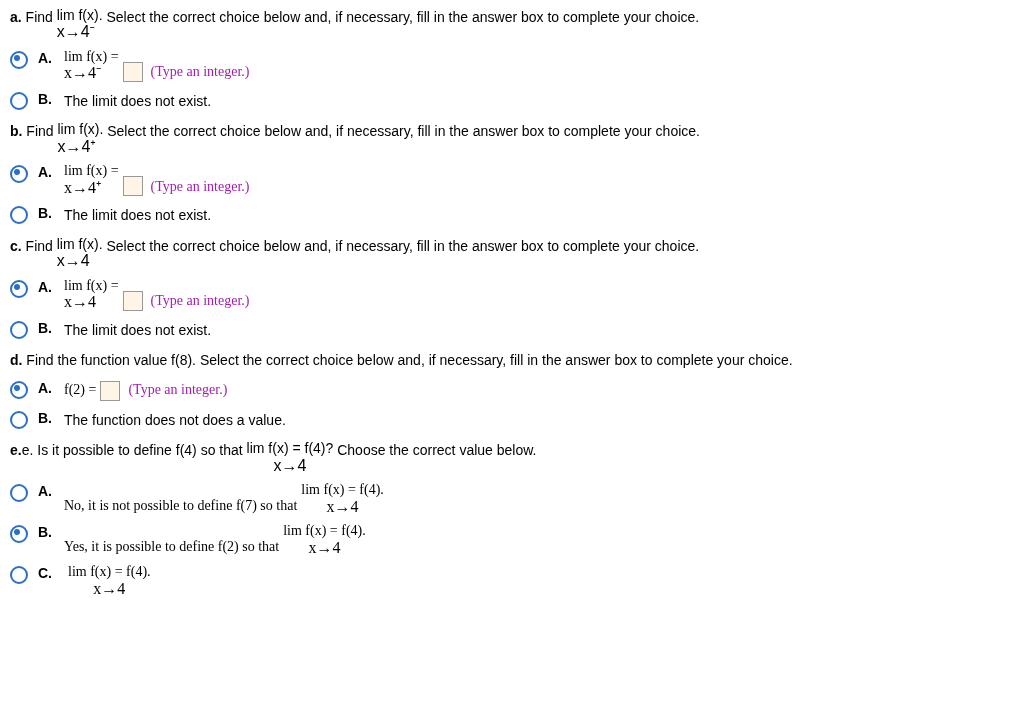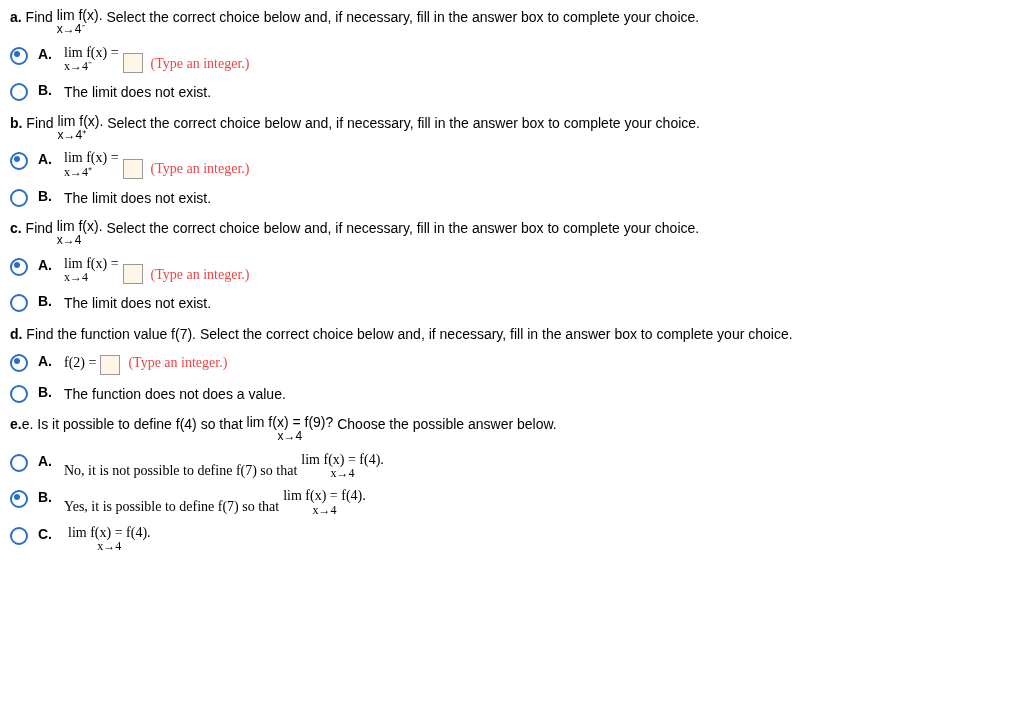--- a/index.html
+++ b/index.html
@@ -21,21 +21,21 @@
     text-align: left;
     vertical-align: top;
     line-height: 1.1;
     position: relative;
   }
   .limit-stack .top {
     display: block;
   }
   .limit-stack .bot {
     display: block;
-    font-size: 12px;
+    font-size: 16px;
     padding-left: 0px;
   }
   .choice-row {
     display: flex;
     align-items: flex-start;
     margin: 4px 0 8px 0;
   }
   .radio {
     width: 14px;
     height: 14px;
@@ -70,21 +70,21 @@
   .answer-box {
     display: inline-block;
     width: 18px;
     height: 18px;
     border: 1px solid #999;
     background: #fef5e6;
     vertical-align: middle;
     margin: 0 4px;
   }
   .hint {
-    color: #ef4444;
+    color: #a21caf;
     margin-left: 4px;
   }
   .inline-text {
     line-height: 1.6;
   }
   .bold{font-weight:bold;}
 </style>
 </head>
 <body>
 
@@ -164,21 +164,21 @@
   </div>
   <div class="choice-row">
     <span class="radio"></span>
     <span class="choice-label">B.</span>
     <span class="inline-text">The limit does not exist.</span>
   </div>
 </div>
 
 <div class="question">
   <div class="prompt">
-    <span class="bold">d.</span><span> Find the function value f(7). Select the correct choice below and, if necessary, fill in the answer box to complete your choice.</span>
+    <span class="bold">d.</span><span> Find the function value f(8). Select the correct choice below and, if necessary, fill in the answer box to complete your choice.</span>
   </div>
   <div class="choice-row">
     <span class="radio selected"></span>
     <span class="choice-label">A.</span>
     <span class="choice-body inline-text">
       <span>f(2) =</span>
       <span class="answer-box"></span>
       <span class="hint">(Type an integer.)</span>
     </span>
   </div>
@@ -186,40 +186,40 @@
     <span class="radio"></span>
     <span class="choice-label">B.</span>
     <span class="inline-text">The function does not does a value.</span>
   </div>
 </div>
 
 <div class="question">
   <div class="prompt">
     <span class="bold">e.</span><span style="display:contents">e. Is it possible to define f(4) so that </span>
     <span class="limit-stack">
-      <span class="top">lim  f(x) = f(9)?</span>
+      <span class="top">lim  f(x) = f(4)?</span>
       <span class="bot" style="text-align:center">x→4</span>
-    </span><span> Choose the possible answer below.</span>
+    </span><span> Choose the correct value below.</span>
   </div>
   <div class="choice-row">
     <span class="radio"></span>
     <span class="choice-label">A.</span>
     <span class="choice-body">
       <span>No, it is not possible to define f(7) so that </span>
       <span class="limit-stack" style="margin-left:4px">
         <span class="top">lim  f(x) = f(4).</span>
         <span class="bot" style="text-align:center">x→4</span>
       </span>
     </span>
   </div>
   <div class="choice-row">
     <span class="radio selected"></span>
     <span class="choice-label">B.</span>
     <span class="choice-body">
-      <span>Yes, it is possible to define f(7) so that </span>
+      <span>Yes, it is possible to define f(2) so that </span>
       <span class="limit-stack" style="margin-left:4px">
         <span class="top">lim  f(x) = f(4).</span>
         <span class="bot" style="text-align:center">x→4</span>
       </span>
     </span>
   </div>
   <div class="choice-row">
     <span class="radio"></span>
     <span class="choice-label">C.</span>
     <span class="choice-body">

